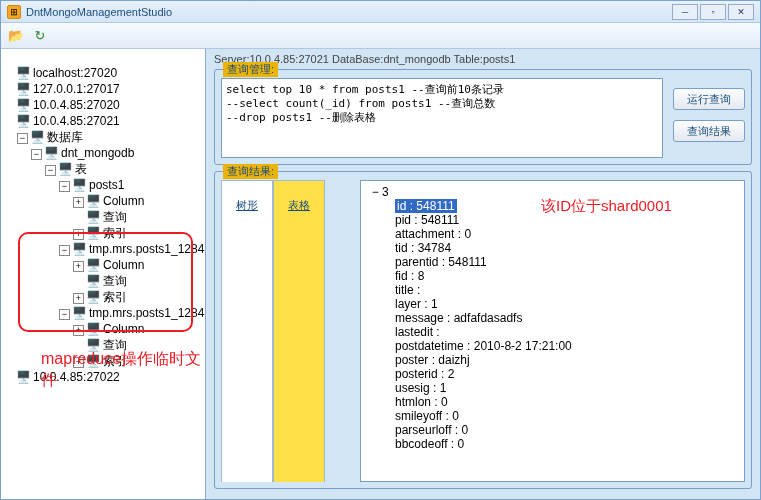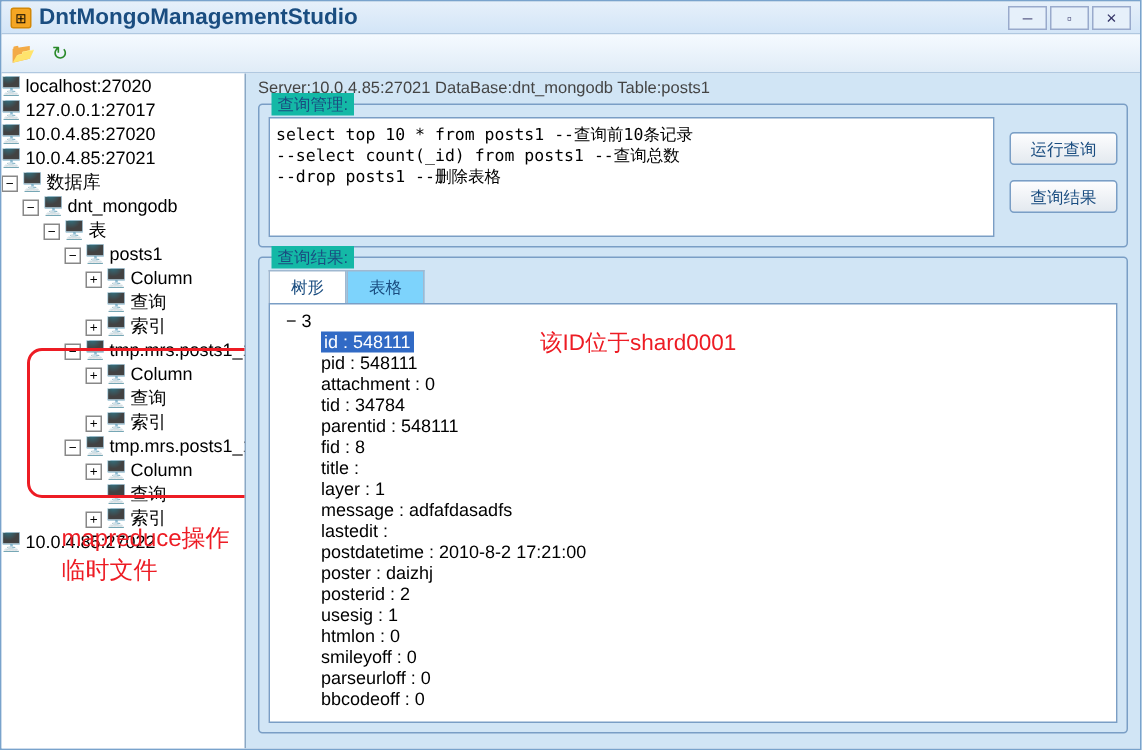--- a/index.html
+++ b/index.html
@@ -1,43 +1,43 @@
 <!DOCTYPE html>
 <html><head>
 <meta charset="utf-8">
 <style>
 * { margin: 0; padding: 0; box-sizing: border-box; font-family: "Microsoft YaHei", SimSun, sans-serif; font-size: 12px; }
 body { background: #fff; width: 761px; height: 500px; overflow: hidden; border: 1px solid #79a3cc; position: relative; }
 .titlebar { height: 22px; background: linear-gradient(#e6f0fa, #d3e5f7); border-bottom: 1px solid #b0c8e0; display: flex; align-items: center; padding: 0 6px; }
 .titlebar .icon { width: 14px; height: 14px; background: #f5a623; border: 1px solid #d48806; border-radius: 2px; display: flex; align-items: center; justify-content: center; margin-right: 5px; font-size: 9px; }
-.titlebar .title { color: #1a4d80; font-weight: bold; font-size: 15px; flex: 1; }
+.titlebar .title { color: #1a4d80; font-weight: normal; font-size: 11px; flex: 1; }
 .winbtns { display: flex; gap: 2px; }
 .winbtn { width: 26px; height: 16px; background: #e6f0fa; border: 1px solid #9ac; display: flex; align-items: center; justify-content: center; font-size: 9px; color: #336; }
 .toolbar { height: 26px; background: linear-gradient(#f5faff, #e0ecf7); border-bottom: 1px solid #b0c8e0; display: flex; align-items: center; padding: 0 6px; gap: 6px; }
 .tbtn { width: 18px; height: 18px; display: flex; align-items: center; justify-content: center; font-size: 13px; }
 .main { display: flex; height: 450px; }
-.sidebar { width: 163px; border-right: 1px solid #8aa8c5; background: #fff; padding: 0; overflow: hidden; position: relative; }
+.sidebar { width: 205px; border-right: 1px solid #8aa8c5; background: #fff; padding: 16px; overflow: hidden; position: relative; }
 .content { flex: 1; background: #d1e5f5; padding: 4px 8px; display: flex; flex-direction: column; }
 .tree { font-size: 11px; line-height: 16px; color: #000; }
 .tree .node { white-space: nowrap; }
 .tree .exp { display: inline-block; width: 11px; height: 11px; border: 1px solid #888; text-align: center; line-height: 9px; font-size: 9px; margin-right: 3px; background: #fff; cursor: pointer; }
 .tree .ind { display: inline-block; }
 .tree .ticon { display: inline-flex; width: 14px; height: 12px; margin-right: 2px; align-items: center; justify-content: center; }
 .redhl { position: absolute; border: 2px solid #ed1c24; border-radius: 10px; pointer-events: none; }
 .redtxt { color: #ed1c24; position: absolute; font-size: 16px; }
 .server { color: #444; font-size: 11px; margin-bottom: 4px; }
 .gbox { border: 1px solid #7a9ec5; border-radius: 3px; padding: 8px 6px 6px; margin-bottom: 6px; position: relative; }
-.glabel { position: absolute; top: -8px; left: 8px; background: #14b8a6; padding: 0 4px; color: #1a4d80; font-size: 11px; }
+.glabel { position: absolute; top: -8px; left: 8px; background: #eab308; padding: 0 4px; color: #1a4d80; font-size: 11px; }
 .queryarea { display: flex; gap: 10px; }
 .ta { flex: 1; height: 80px; background: #fff; border: 1px solid #7a9ec5; padding: 4px; font-family: monospace; font-size: 11px; line-height: 14px; resize: none; }
 .btncol { display: flex; flex-direction: column; gap: 10px; padding-top: 10px; }
 .btn { width: 72px; height: 22px; background: linear-gradient(#fdfdfe, #e3e9ef); border: 1px solid #7a9ec5; border-radius: 3px; font-size: 11px; color: #1a4d80; cursor: pointer; }
 .tabs { display: flex; margin-bottom: 0; }
-.tab { padding: 3px 14px; background: #fff; border: 1px solid #a0b8d0; border-bottom: none; font-size: 11px; color: #1a4d80; cursor: pointer; }
-.tab.inactive { background: #7dd3fc; }
+.tab { padding: 17px 14px; background: #fff; border: 1px solid #a0b8d0; border-bottom: none; font-size: 11px; color: #1a4d80; cursor: pointer; text-decoration: underline; }
+.tab.inactive { background: #fde047; }
 .results { flex: 1; background: #fff; border: 1px solid #7a9ec5; overflow: auto; padding: 4px; position: relative; }
 .rtree { font-family: monospace; font-size: 11px; line-height: 14px; }
 .rtree .rnode { white-space: nowrap; }
 .selhl { background: #316ac5; color: #fff; padding: 0 2px; }
 .shard { color: #ed1c24; position: absolute; left: 180px; top: 16px; font-size: 15px; }
 </style>
 </head>
 <body>
 
 <div class="titlebar">
@@ -92,21 +92,21 @@
         <textarea class="ta" style="">select top 10 * from posts1 --查询前10条记录
 --select count(_id) from posts1 --查询总数
 --drop posts1 --删除表格</textarea>
         <div class="btncol">
           <button class="btn">运行查询</button>
           <button class="btn">查询结果</button>
         </div>
       </div>
     </div>
 
-    <div class="gbox" style="flex:1; display:flex; flex-direction:column; min-height:0;">
+    <div class="gbox" style="flex:1; display:flex; flex-direction:row; min-height:0;gap:35px;">
       <span class="glabel">查询结果:</span>
       <div class="tabs">
         <div class="tab">树形</div>
         <div class="tab inactive">表格</div>
       </div>
       <div class="results">
         <div class="rtree" id="rtree">
             <div class="rnode">&nbsp;&nbsp;<span class="exp">−</span> 3</div>
             <div class="rnode">&nbsp;&nbsp;&nbsp;&nbsp;&nbsp;&nbsp;&nbsp;&nbsp;&nbsp;<span class="selhl">id : 548111</span></div>
             <div class="rnode">&nbsp;&nbsp;&nbsp;&nbsp;&nbsp;&nbsp;&nbsp;&nbsp;&nbsp;pid : 548111</div>

